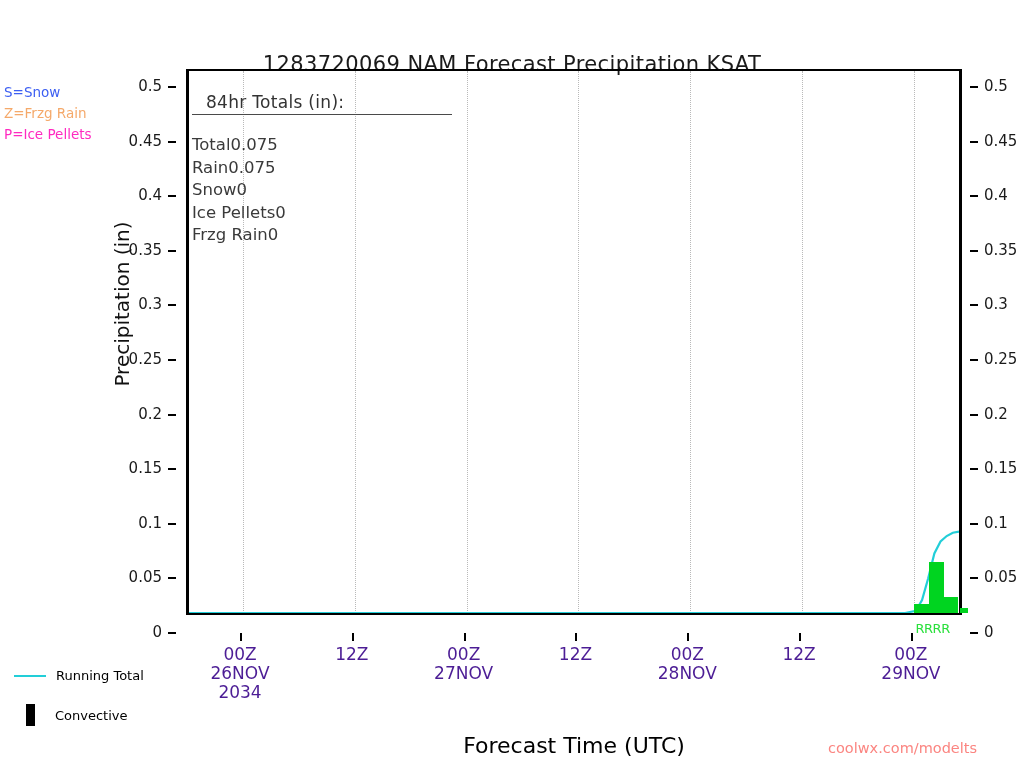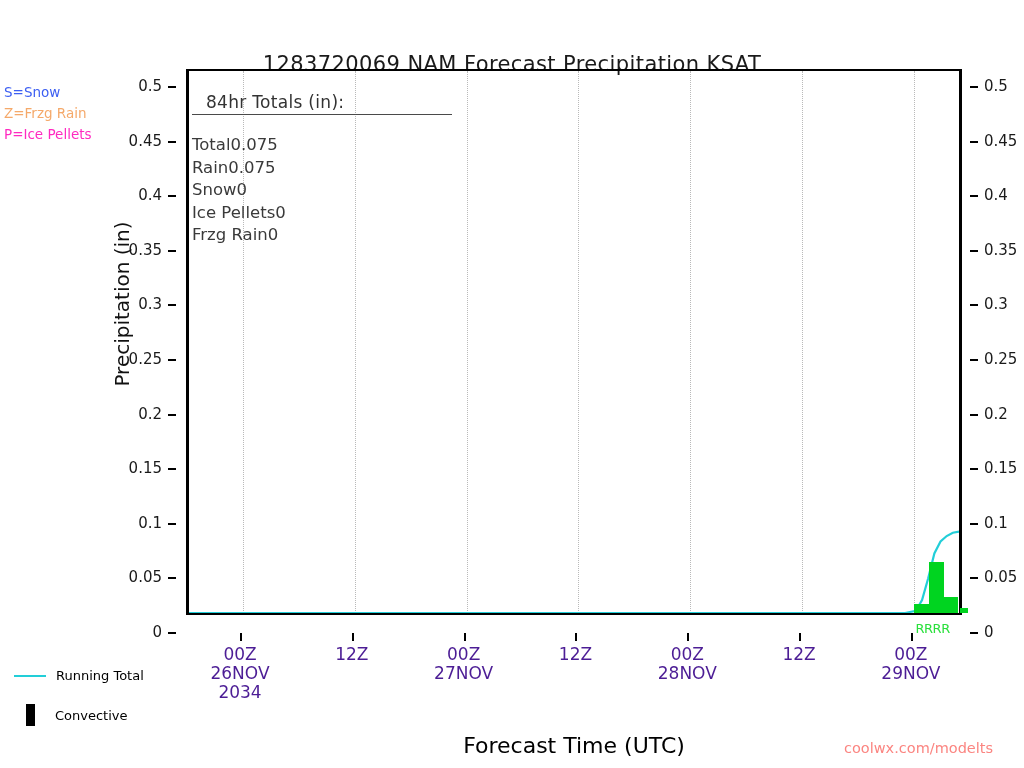--- a/index.html
+++ b/index.html
@@ -69,21 +69,21 @@
   .totals-row .tv{padding-right:10px;}
 
   
   #key-running{left:14px;top:668px;display:flex;align-items:center;gap:10px;font-size:13px;}
   #key-running .swatch{width:32px;height:0;border-top:2px solid #22ced8;}
   #key-conv{left:14px;top:704px;display:flex;align-items:center;gap:10px;font-size:13px;}
   #key-conv .swatch{width:9px;height:22px;background:#000;margin-left:12px;}
   #key-conv .kl{margin-left:10px;}
 
   
-  #watermark{left:828px;top:740px;font-size:14.5px;color:#fb8581;margin-left:16px;}
+  #watermark{left:828px;top:740px;font-size:14.5px;color:#fb8581;}
 
   
   .pbar{position:absolute;bottom:0;background:#00d420;}
   .ptype-letters{
     position:absolute;color:#2ae03c;font-size:13px;letter-spacing:-0.5px;
     white-space:nowrap;font-family:"DejaVu Sans","Liberation Sans",sans-serif;
   }
 </style>
 </head>
 <body>

